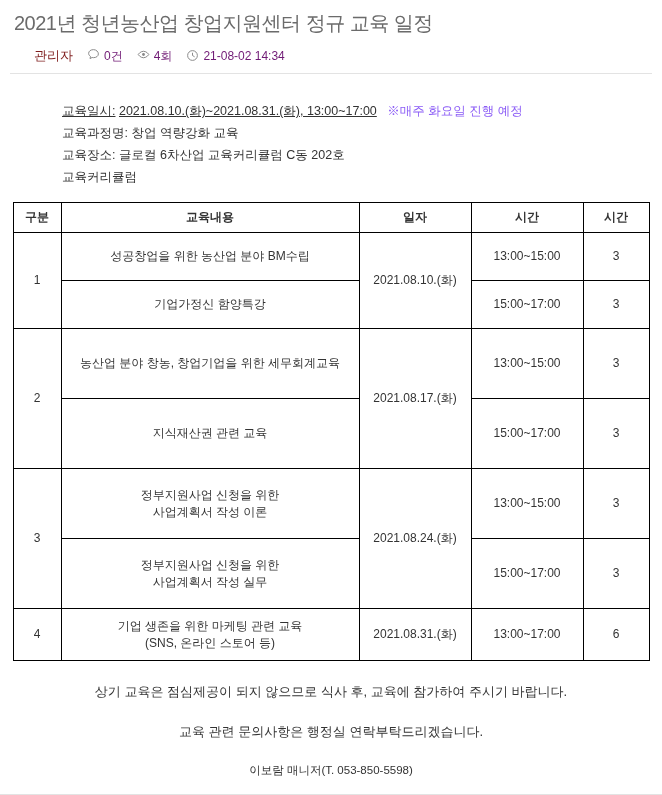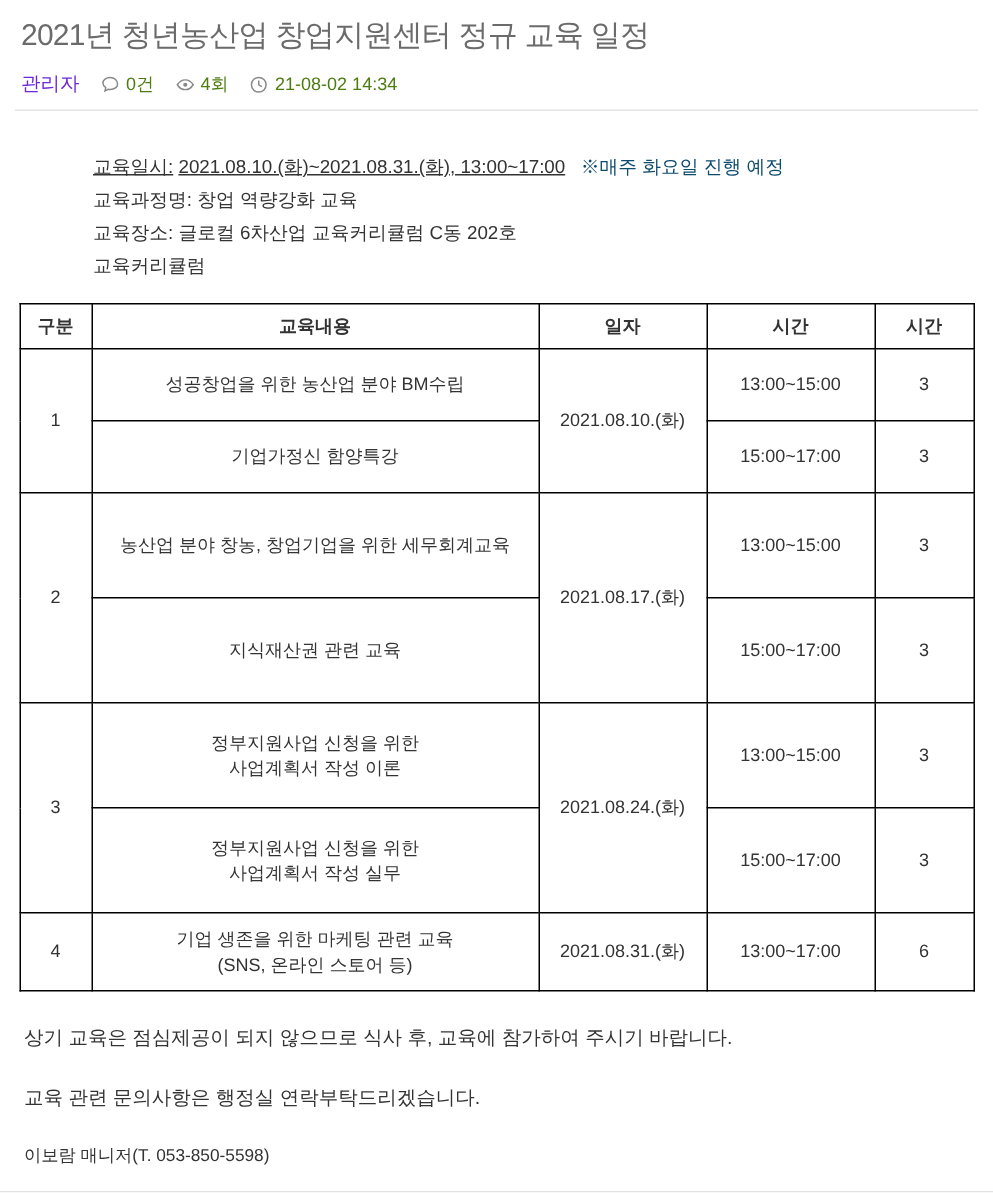--- a/index.html
+++ b/index.html
@@ -31,28 +31,29 @@
     display: flex;
     align-items: center;
     gap: 14px;
     padding: 4px 4px 8px 4px;
     border-bottom: 1px solid #e3e3e3;
     font-size: 12px;
     color: #555;
   }
   .meta-author {
     font-size: 13px;
-    color: #6d28d9;
+    color: #7f1d1d;
     font-weight: 400;
+    margin-left: 20px;
   }
   .meta-item {
     display: flex;
-    align-items: center;
+    align-items: flex-start;
     gap: 4px;
-    color: #4d7c0f;
+    color: #701a75;
     font-size: 12px;
   }
   .ico {
     display: inline-block;
     width: 13px; height: 13px;
     position: relative;
     flex: none;
   }
   .ico svg { display: block; }
 
@@ -60,21 +61,21 @@
     padding: 26px 0 0 0;
   }
   .info-lines {
     padding-left: 52px;
     font-size: 12.5px;
     color: #333;
     line-height: 22px;
   }
   .info-lines .line { white-space: nowrap; }
   .u { text-decoration: underline; margin-top: 27px; }
-  .note { color: #0c4a6e; margin-top: 32px; }
+  .note { color: #8b5cf6; margin-top: 32px; }
 
   table.sched {
     border-collapse: collapse;
     margin: 14px auto 0 auto;
     width: 636px;
     font-size: 12px;
     color: #333;
     table-layout: fixed;
   }
   table.sched th, table.sched td {
@@ -96,20 +97,21 @@
   .col-hours { width: 66px; }
 
   td.content-cell { text-align: center; }
   td.rowh { height: 48px; }
   td.tall { height: 70px; margin-left: 24px; }
 
   .footer-notes {
     padding: 22px 6px 0 6px;
     font-size: 13px;
     color: #333;
+    text-align: center;
   }
   .footer-notes p { margin: 0 0 22px 0; }
   .footer-notes p.small {
     font-size: 11.5px;
     color: #333;
     margin-bottom: 0;
   }
   .bottom-rule {
     position: absolute;
     left: 0; right: 0; bottom: 0;

